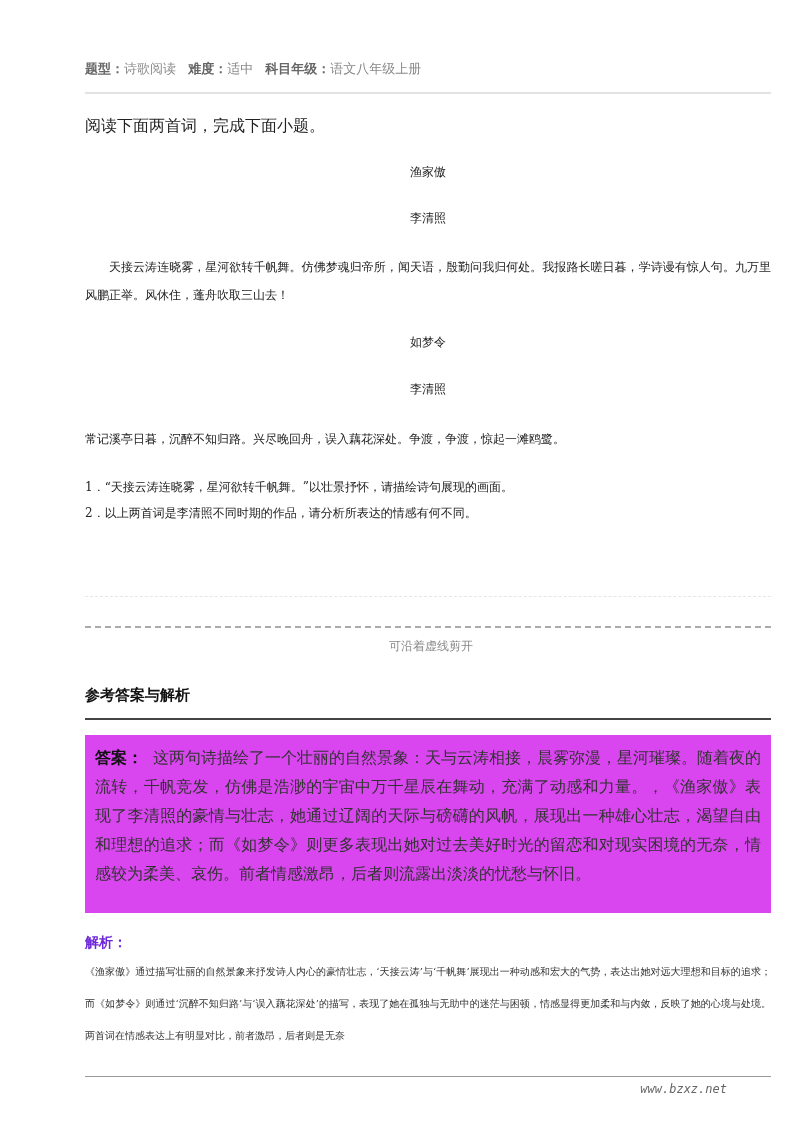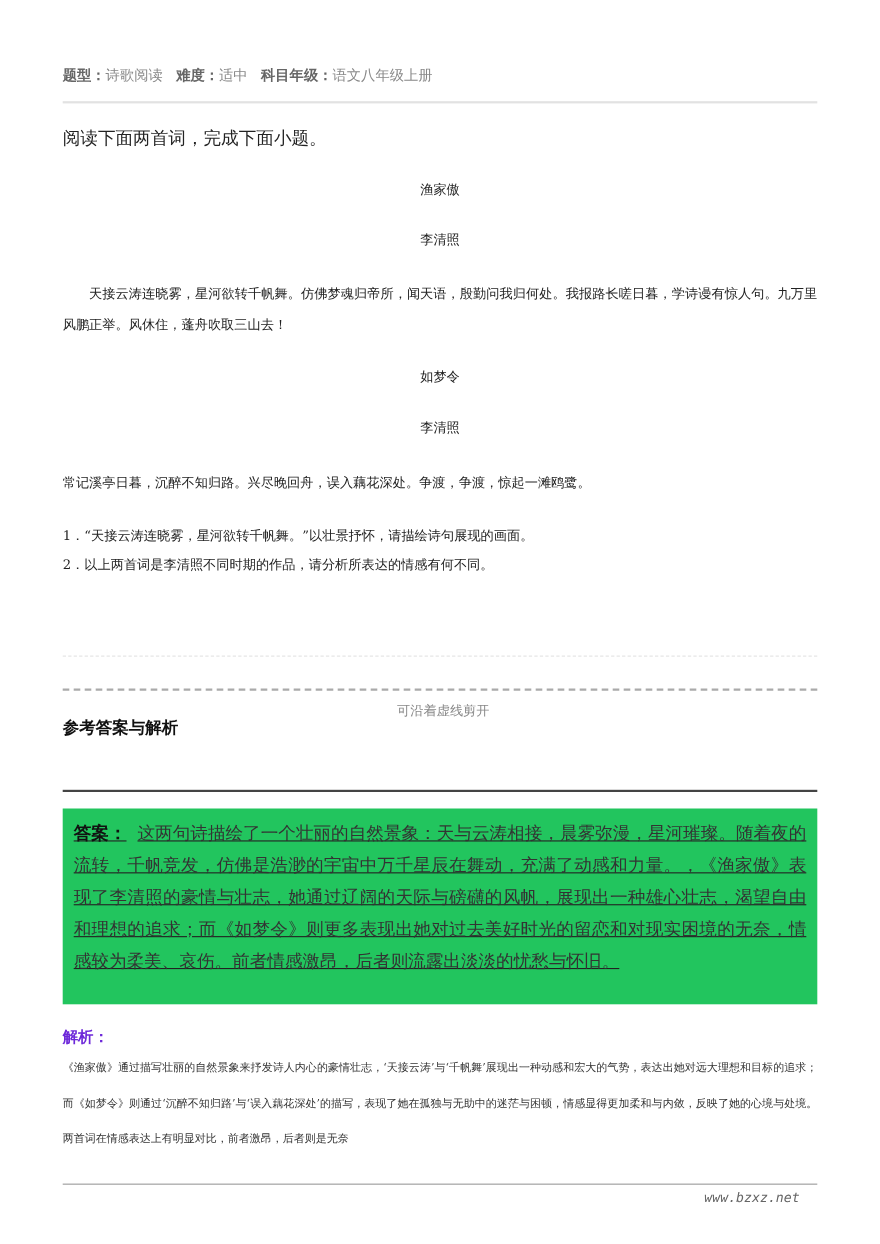--- a/index.html
+++ b/index.html
@@ -1,41 +1,41 @@
 <!DOCTYPE html>
 <html><head>
 <meta charset="utf-8">
 <style>
   * { box-sizing: border-box; margin: 0; padding: 0; }
   html, body { width: 800px; height: 1131px; background: #ffffff; overflow: hidden; }
   body { position: relative; font-family: "DejaVu Serif", "Liberation Serif", serif; color: #222; }
 
-  .abs { position: absolute; }
+  .abs { position: absolute; margin-left: 28px; }
 
   .meta-bar { left: 57px; top: 60px; font-size: 13px; color: #888; white-space: nowrap; font-family: "DejaVu Sans", sans-serif; }
   .meta-bar .k { font-weight: bold; color: #666; }
   .meta-bar .v { margin-right: 8px; }
   .rule-top { left: 57px; top: 92px; width: 686px; height: 2px; background: #e2e2e2; }
 
   .intro { left: 57px; top: 114px; font-size: 16px; line-height: 24px; color: #222; }
   .center { left: 57px; width: 686px; text-align: center; font-size: 12px; line-height: 24px; color: #222; }
 
   .para { left: 57px; width: 686px; font-size: 12px; line-height: 28px; color: #222; text-align: justify; }
   .indent { text-indent: 2em; }
 
   .q { left: 57px; width: 686px; font-size: 12px; line-height: 24px; color: #222; }
 
   .dash1 { left: 57px; top: 596px; width: 686px; border-top: 1px dashed #e6e6e6; }
   .dash2 { left: 57px; top: 626px; width: 686px; border-top: 2px dashed #aaa; }
   .cut-label { left: 60px; width: 686px; top: 638px; text-align: center; font-size: 12px; color: #888; font-family: "DejaVu Sans", sans-serif; }
 
-  .section-title { left: 57px; top: 652px; font-size: 15px; font-weight: bold; color: #111; font-family: "DejaVu Sans", sans-serif; }
+  .section-title { left: 57px; top: 686px; font-size: 15px; font-weight: bold; color: #111; font-family: "DejaVu Sans", sans-serif; }
   .rule-section { left: 57px; top: 718px; width: 686px; height: 2px; background: #444; }
 
-  .answer-box { left: 57px; top: 735px; width: 686px; height: 178px; background: #22c55e; padding: 8px 10px 0 10px; text-decoration: underline; }
+  .answer-box { left: 57px; top: 735px; width: 686px; height: 178px; background: #d946ef; padding: 8px 10px 0 10px; }
   .answer-text { font-size: 16px; line-height: 29px; color: #333; text-align: justify; }
   .answer-label { font-weight: bold; color: #111; font-family: "DejaVu Sans", sans-serif; margin-right: 10px; }
 
   .analysis-label { left: 57px; top: 934px; font-size: 14px; font-weight: bold; color: #6d28d9; font-family: "DejaVu Sans", sans-serif; }
   .analysis-text { left: 57px; top: 956px; width: 686px; font-size: 10px; line-height: 32px; color: #333; text-align: justify; }
 
   .rule-footer { left: 57px; top: 1076px; width: 686px; height: 1px; background: #999; }
   .footer-url { right: 73px; top: 1082px; font-size: 12px; color: #666; font-style: italic; font-family: "DejaVu Sans Mono", monospace; }
 </style>
 </head>

